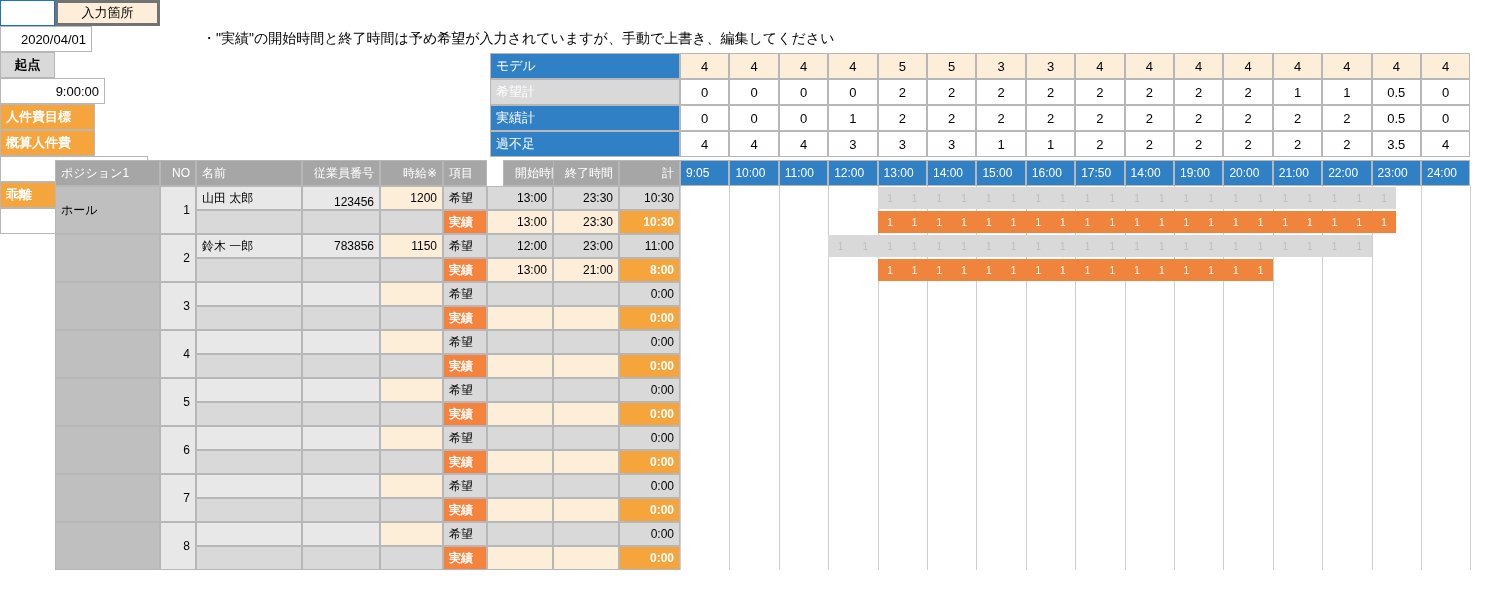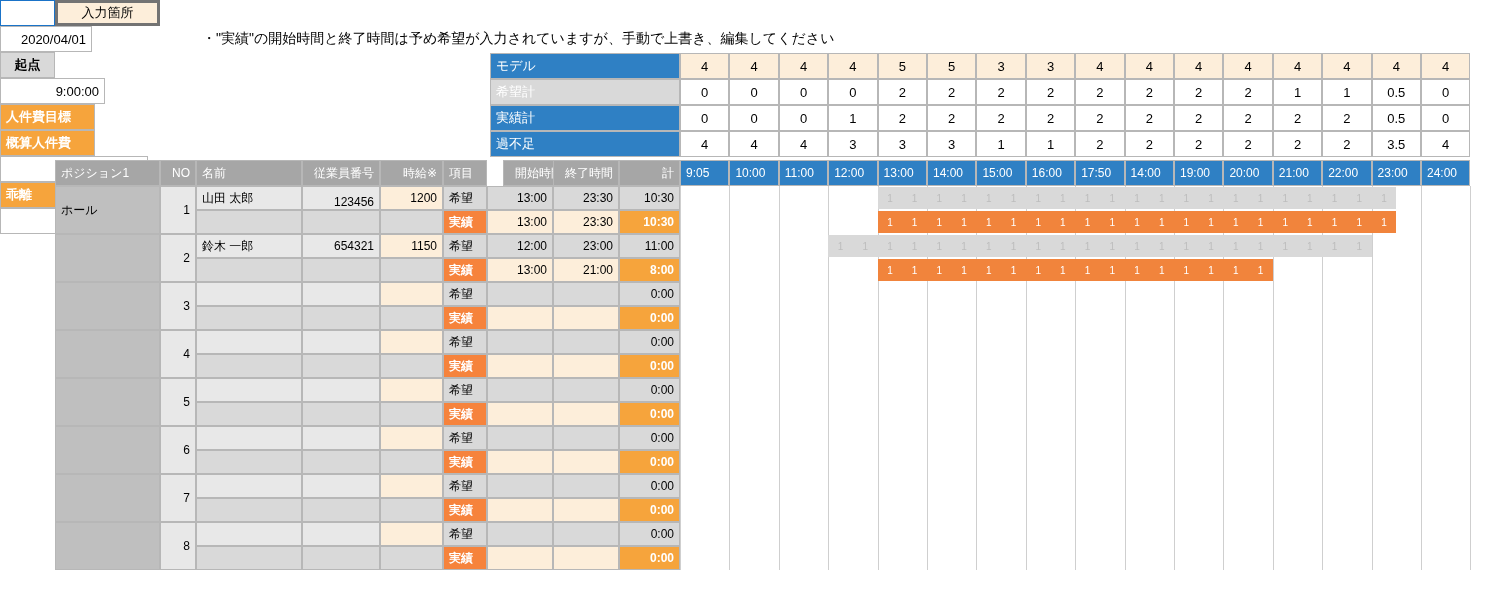--- a/index.html
+++ b/index.html
@@ -449,21 +449,21 @@
       <div class="cell b elgrey-cell right" style="position: absolute; left: 160px; top: 234px; width: 36px; height: 48px; font-size: 12px;">
         <span class="pad">2</span>
       </div>
       <div class="cell b elgrey-cell left" style="position: absolute; left: 196px; top: 234px; width: 106px; height: 24px; font-size: 12px;">
         <span class="pad">鈴木 一郎</span>
       </div>
       <div class="cell b lgrey-cell left" style="position: absolute; left: 196px; top: 258px; width: 106px; height: 24px;">
         <span class="pad"></span>
       </div>
       <div class="cell b elgrey-cell right" style="position: absolute; left: 302px; top: 234px; width: 78px; height: 24px; font-size: 12px;">
-        <span class="pad">654321</span>
+        <span class="pad">783856</span>
       </div>
       <div class="cell b lgrey-cell right" style="position: absolute; left: 302px; top: 258px; width: 78px; height: 24px;">
         <span class="pad"></span>
       </div>
       <div class="cell b cream-cell right" style="position: absolute; left: 380px; top: 234px; width: 63px; height: 24px; font-size: 12px;">
         <span class="pad">1150</span>
       </div>
       <div class="cell b lgrey-cell right" style="position: absolute; left: 380px; top: 258px; width: 63px; height: 24px;">
         <span class="pad"></span>
       </div>

